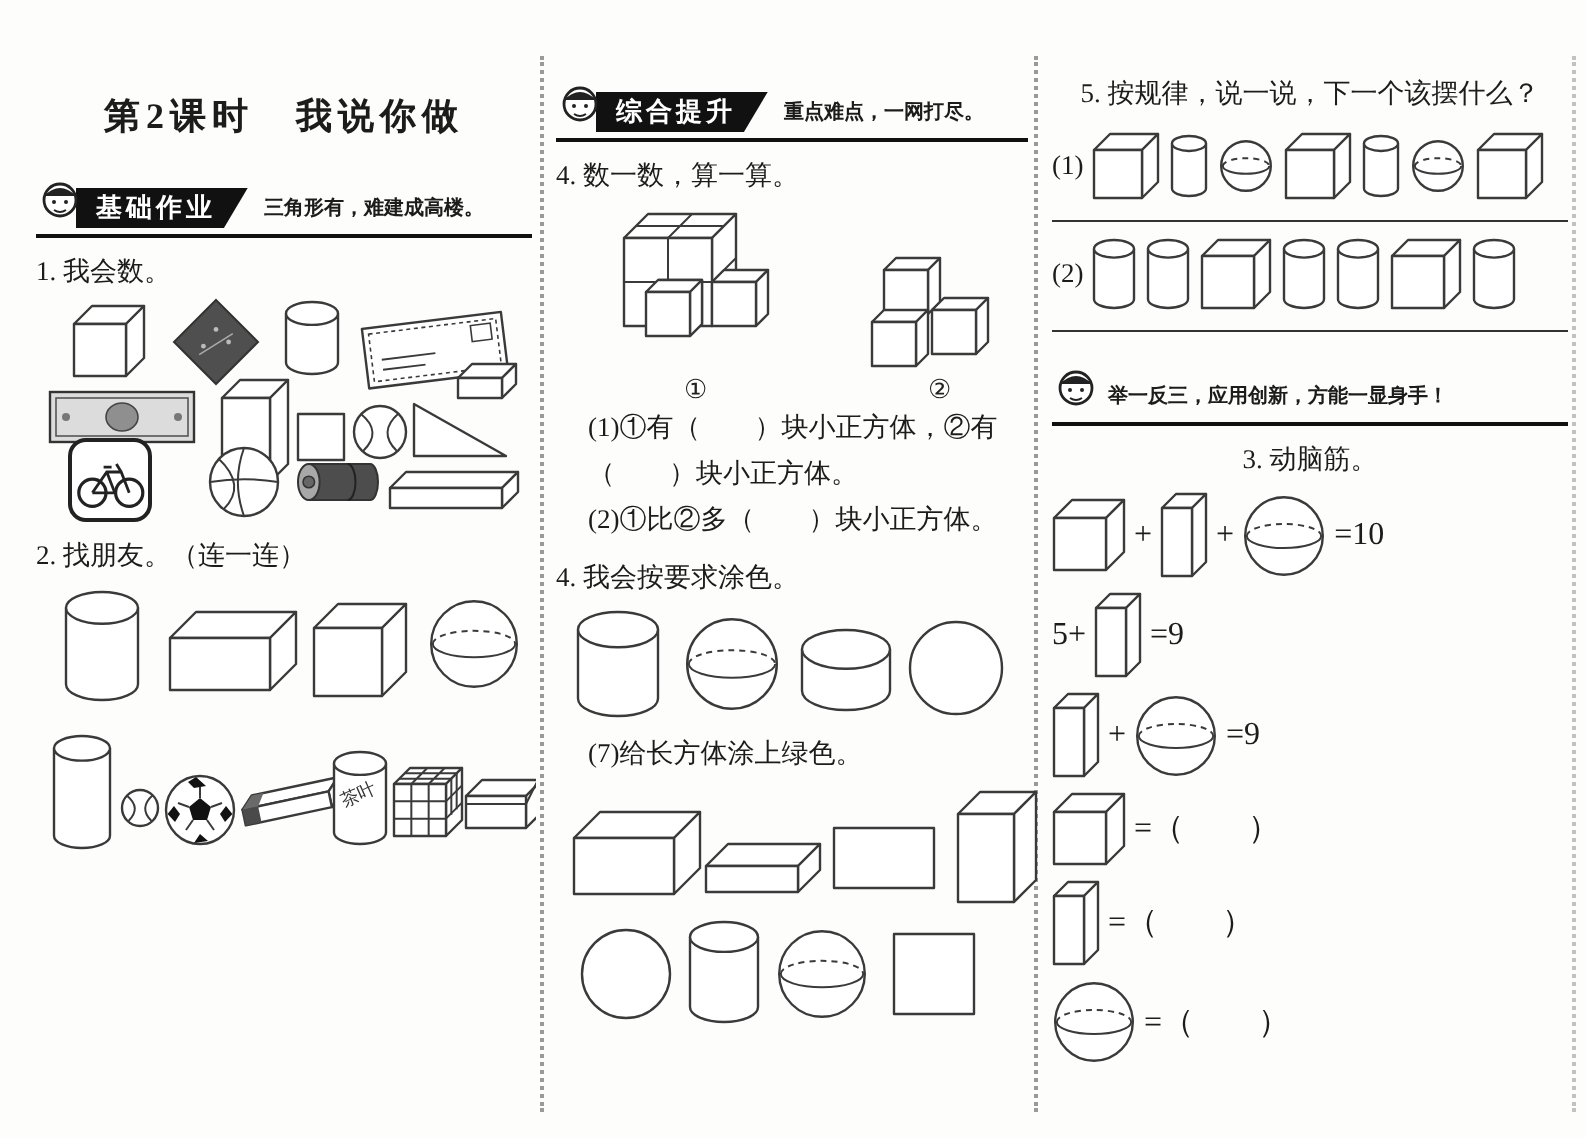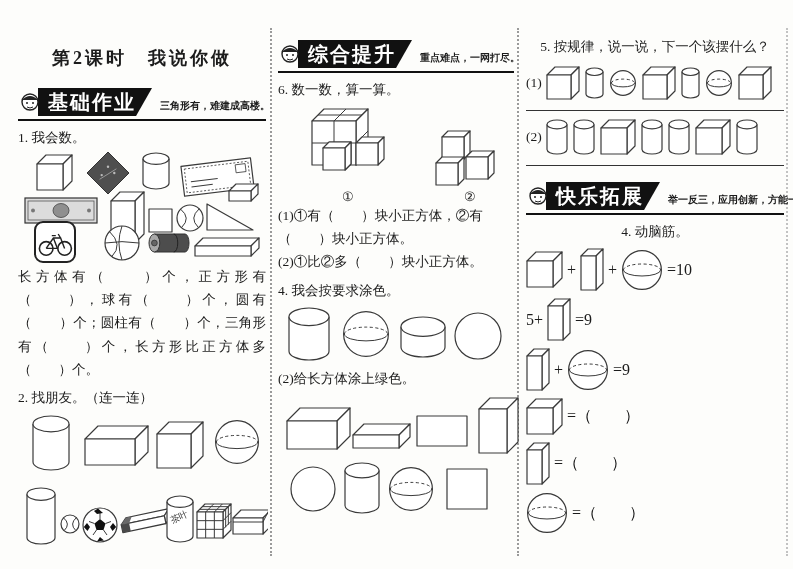--- a/index.html
+++ b/index.html
@@ -15,28 +15,28 @@
   .col-right{left:526px;width:258px;text-align:center;}
   .vdiv{position:absolute;top:28px;height:528px;width:0;border-left:2px dotted #9a9a9a;}
   .vdiv1{left:270px;}
   .vdiv2{left:517px;}
   .vdiv3{left:786px;border-left:2px dotted #c2c2c2;}
 
   .sheet-title{margin-top:46px;text-align:center;font-weight:bold;font-size:18px;letter-spacing:3px;}
   .banner{display:flex;align-items:flex-end;border-bottom:2px solid #111;padding-bottom:3px;}
   .banner .kid{flex:0 0 auto;margin-right:-4px;position:relative;z-index:2;}
   .flag{
-    background:#111;color:#fff;font-weight:bold;font-size:20px;letter-spacing:2px;
+    background:#111;color:#fff;font-weight:bold;font-size:13px;letter-spacing:2px;
     padding:3px 16px 3px 10px;line-height:1.1;white-space:nowrap;
     clip-path:polygon(0 0,100% 0,86% 100%,0 100%);
   }
   .tagline{font-size:10px;font-weight:bold;margin-left:8px;padding-bottom:3px;white-space:nowrap;}
   .prompt{font-size:13.5px;margin:8px 0 2px 0;}
   .filltext{font-size:13.5px;line-height:1.72;margin-top:2px;text-align:justify;}
-  .subline{font-size:13.5px;line-height:1.7;}
+  .subline{font-size:13.5px;line-height:1.7;margin-left:16px;}
   .shape-block{margin:4px 0 0 4px;}
   .shape-row{display:flex;align-items:center;gap:5px;margin:6px 0 0 0;flex-wrap:nowrap;}
   .shape-row svg{flex:0 0 auto;}
   .q5row{display:flex;align-items:center;gap:3px;padding:8px 0 10px 0;border-bottom:1.5px solid #333;}
   .q5label{font-size:13.5px;margin-right:1px;}
   .eqrow{display:flex;align-items:center;gap:4px;margin:7px 0;}
   .eqt{font-size:16px;font-family:"Liberation Serif",serif;} .mt18{margin-top:18px;} .mt10{margin-top:10px;}
   svg{display:block;}
   .inlineflex svg{display:inline-block;vertical-align:middle;}
 </style>
@@ -160,21 +160,20 @@
           </g>
           <g transform="translate(172,86)">
             <g transform="translate(1,1)">
               <path d="M0 8 L8 0 H64 L56 8 Z" fill="#fff" stroke="#3a3a3a" stroke-width="1.2" stroke-linejoin="round"></path>
               <path d="M56 8 L64 0 V10 L56 18 Z" fill="#fff" stroke="#3a3a3a" stroke-width="1.2" stroke-linejoin="round"></path>
               <rect x="0" y="8" width="56" height="10" fill="#fff" stroke="#3a3a3a" stroke-width="1.2" stroke-linejoin="round"></rect>
             </g>
           </g>
         </svg>
       </div>
-    <div class="filltext">长方体有（　　）个，正方形有（　　），球有（　　）个，圆有（　　）个；圆柱有（　　）个，三角形有（　　）个，长方形比正方体多（　　）个。</div>
 
     <div class="prompt">2. 找朋友。（连一连）</div>
     <div class="shape-block">
         <svg width="242" height="62" viewBox="0 0 242 62">
           <g transform="translate(10,4)">
             <g transform="translate(1,1)">
               <path d="M0 7.92 V46.08 A18 7.92 0 0 0 36 46.08 V7.92" fill="#fff" stroke="#3a3a3a" stroke-width="1.2" stroke-linejoin="round"></path>
               <ellipse cx="18" cy="7.92" rx="18" ry="7.92" fill="#fff" stroke="#3a3a3a" stroke-width="1.2" stroke-linejoin="round"></ellipse>
             </g>
           </g>
@@ -274,21 +273,21 @@
           <path d="M4 10 Q12 2 20 10" fill="#222"></path>
           <circle cx="9" cy="13" r="1" fill="#222"></circle>
             <circle cx="15" cy="13" r="1" fill="#222"></circle>
           <path d="M9 17 Q12 19 15 17" fill="none" stroke="#222" stroke-width="1"></path>
         </svg>
       </span>
       <span class="flag">综合提升</span>
       <span class="tagline">重点难点，一网打尽。</span>
     </div>
 
-    <div class="prompt">6. 数一数，算一算。</div>
+    <div class="prompt">4. 数一数，算一算。</div>
     <div class="shape-block">
         <svg width="230" height="102" viewBox="0 0 230 102">
           <g transform="translate(28,4)">
             <g>
    <path d="M2 14 L14 2 H58 L46 14 Z" fill="#fff" stroke="#3a3a3a" stroke-width="1.2" stroke-linejoin="round"></path>
               <path d="M46 14 L58 2 V46 L46 58 Z" fill="#fff" stroke="#3a3a3a" stroke-width="1.2" stroke-linejoin="round"></path>
               <rect x="2" y="14" width="44" height="44" fill="#fff" stroke="#3a3a3a" stroke-width="1.2" stroke-linejoin="round"></rect>
    <path d="M24 14 V58 M2 36 H46 M36 2 L24 14 M8 8 H52 M46 36 L58 24" fill="none" stroke="#3a3a3a" stroke-width="1"></path>
    <path d="M19 35 H41 L35 41 M41 35 V57 L35 63" fill="#fff" stroke="#3a3a3a" stroke-width="1.2" stroke-linejoin="round"></path>
               <path d="M13 41 L19 35 H41 L35 41 Z" fill="#fff" stroke="#3a3a3a" stroke-width="1.2" stroke-linejoin="round"></path>
@@ -343,21 +342,21 @@
             <g transform="translate(1,1)">
               <path d="M0 9.68 V30.32 A22 9.68 0 0 0 44 30.32 V9.68" fill="#fff" stroke="#3a3a3a" stroke-width="1.2" stroke-linejoin="round"></path>
               <ellipse cx="22" cy="9.68" rx="22" ry="9.68" fill="#fff" stroke="#3a3a3a" stroke-width="1.2" stroke-linejoin="round"></ellipse>
             </g>
           </g>
           <g transform="translate(172,8)">
             <circle cx="24" cy="24" r="23" fill="#fff" stroke="#3a3a3a" stroke-width="1.2" stroke-linejoin="round"></circle>
           </g>
         </svg>
       </div>
-    <div class="subline" style="margin-top:6px;">(2)给长方体涂上绿色。</div>
+    <div class="subline" style="margin-top:6px;">(7)给长方体涂上绿色。</div>
     <div class="shape-block">
         <svg width="238" height="60" viewBox="0 0 238 60">
           <g transform="translate(4,12)">
             <g transform="translate(1,1)">
               <path d="M0 13 L13 0 H63 L50 13 Z" fill="#fff" stroke="#3a3a3a" stroke-width="1.2" stroke-linejoin="round"></path>
               <path d="M50 13 L63 0 V28 L50 41 Z" fill="#fff" stroke="#3a3a3a" stroke-width="1.2" stroke-linejoin="round"></path>
               <rect x="0" y="13" width="50" height="28" fill="#fff" stroke="#3a3a3a" stroke-width="1.2" stroke-linejoin="round"></rect>
             </g>
           </g>
           <g transform="translate(70,28)">
@@ -513,25 +512,24 @@
     <div class="banner" style="margin-top:16px;">
       <span class="kid">
         <svg width="24" height="26" viewBox="0 0 24 26">
           <circle cx="12" cy="12" r="8" fill="#fff" stroke="#222" stroke-width="1.4"></circle>
           <path d="M4 10 Q12 2 20 10" fill="#222"></path>
           <circle cx="9" cy="13" r="1" fill="#222"></circle>
             <circle cx="15" cy="13" r="1" fill="#222"></circle>
           <path d="M9 17 Q12 19 15 17" fill="none" stroke="#222" stroke-width="1"></path>
         </svg>
       </span>
-      <span class="flag">快乐拓展</span>
       <span class="tagline">举一反三，应用创新，方能一显身手！</span>
     </div>
 
-    <div class="prompt">4. 动脑筋。</div>
+    <div class="prompt">3. 动脑筋。</div>
     <div class="eqrow">
         <svg width="37" height="37" viewBox="0 0 37 37" style="vertical-align:middle">
           <g transform="translate(1,1)">
             <path d="M0 9 L9 0 H35 L26 9 Z" fill="#fff" stroke="#3a3a3a" stroke-width="1.2" stroke-linejoin="round"></path>
             <path d="M26 9 L35 0 V26 L26 35 Z" fill="#fff" stroke="#3a3a3a" stroke-width="1.2" stroke-linejoin="round"></path>
             <rect x="0" y="9" width="26" height="26" fill="#fff" stroke="#3a3a3a" stroke-width="1.2" stroke-linejoin="round"></rect>
           </g>
         </svg>
         <span class="eqt">+</span>
         <svg width="24" height="43" viewBox="0 0 24 43" style="vertical-align:middle">

